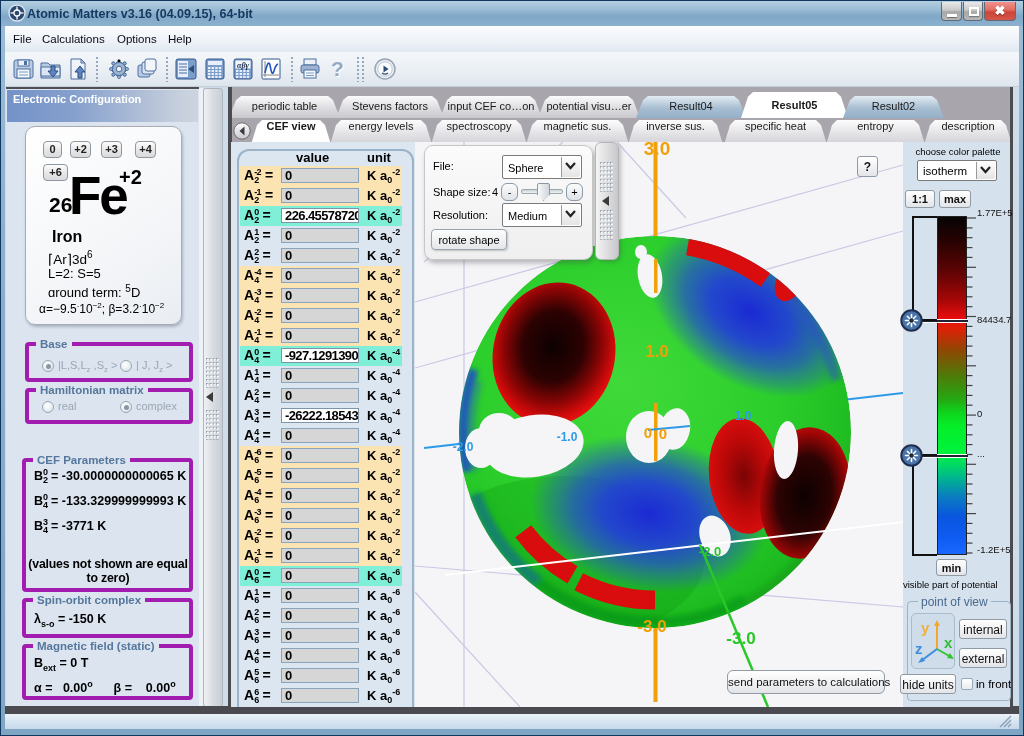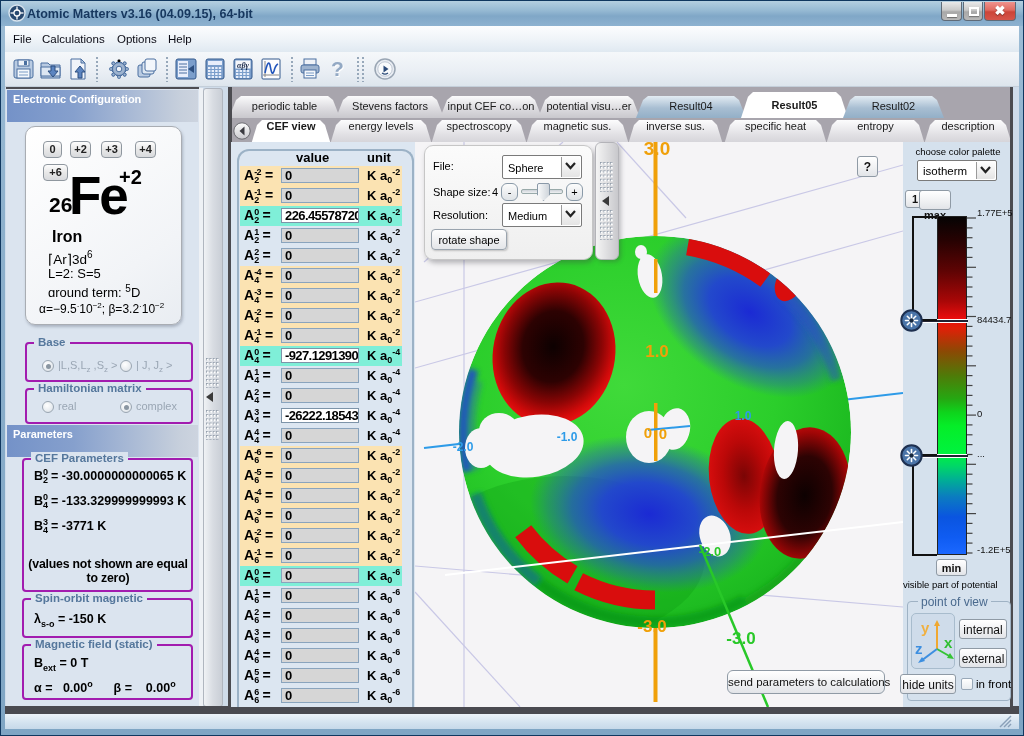--- a/index.html
+++ b/index.html
@@ -34,21 +34,21 @@
 #leftpanel { left:6px; top:87px; width:193px; height:620px; background:#dbe4ef;
   border-top:2px solid #4d4d52; }
 .hdrbar { left:7px; width:191px; height:32px;
   background:linear-gradient(90deg,#7492c8 0%,#86a0cd 35%,#c6cfdc 90%,#cdd4df 100%);
   color:#fff; font-weight:bold; font-size:11px; padding:3px 0 0 6px; }
 #elembox { left:25px; top:126px; width:157px; height:199px; background:linear-gradient(145deg,#ffffff 0%,#f2f4f7 70%,#e9edf2 100%);
   border:1px solid #a9adb3; border-radius:10px; box-shadow:1px 2px 3px rgba(80,90,110,0.35); }
 .chgbtn { top:15px; height:17px; border:1px solid #8f979f; border-radius:4px;
   background:linear-gradient(180deg,#fdfdfd 0%,#e8e8e8 50%,#d8dadd 100%);
   font-size:11px; font-weight:bold; color:#222; text-align:center; padding-top:1px; }
-.groupbox { border:2px solid #a21caf; border-radius:4px; background:transparent; }
+.groupbox { border:4px solid #a21caf; border-radius:4px; background:transparent; }
 .grouplabel { position:absolute; top:-8px; left:7px; background:#dbe4ef; padding:0 4px; color:#55779c; font-size:11.5px; font-weight:bold; }
 .radio { width:12px; height:12px; border-radius:50%; border:1px solid #9aa6b2; background:radial-gradient(circle at 40% 35%, #ffffff 0%, #e8ecf0 60%, #d0d6dc 100%); }
 .radio.sel::after { content:""; position:absolute; left:3px; top:3px; width:5px; height:5px; border-radius:50%; background:#8a96a2; }
 .radiolabel { font-size:11px; color:#9aa6b4; }
 .parline { font-size:12.5px; font-weight:bold; color:#000; }
 
 .st { display:inline-block; vertical-align:-3px; line-height:0; }
 .st i { display:block; font-style:normal; font-weight:bold; font-size:9px; line-height:8px; letter-spacing:-0.5px; }
 
 #split1 { left:203px; top:88px; width:20px; height:619px;
@@ -283,30 +283,29 @@
     <div class="abs radiolabel" style="left:58px;top:359px">|L,S,L<sub style="font-size:8px">z</sub> ,S<sub style="font-size:8px">z</sub> &gt;</div>
     <div class="abs radio" style="left:120px;top:360px"></div>
     <div class="abs radiolabel" style="left:136px;top:359px">| J, J<sub style="font-size:8px">z</sub> &gt;</div>
     <div class="abs groupbox" style="left:25px;top:388px;width:168px;height:36px">
       <span class="grouplabel">Hamiltonian matrix</span>
     </div>
     <div class="abs radio" style="left:42px;top:401px"></div>
     <div class="abs radiolabel" style="left:58px;top:400px">real</div>
     <div class="abs radio sel" style="left:120px;top:401px"></div>
     <div class="abs radiolabel" style="left:136px;top:400px">complex</div>
-    <div class="abs hdrbar" style="top:425px">Parameters</div>
     <div class="abs groupbox" style="left:22px;top:458px;width:171px;height:134px">
       <span class="grouplabel">CEF Parameters</span>
     </div>
     <div class="abs parline" style="left:34px;top:468px">B<span class="st"><i>0</i><i>2</i></span> = -30.0000000000065 K</div>
     <div class="abs parline" style="left:34px;top:493px">B<span class="st"><i>0</i><i>4</i></span> = -133.329999999993 K</div>
     <div class="abs parline" style="left:34px;top:518px">B<span class="st"><i>3</i><i>4</i></span> = -3771 K</div>
     <div class="abs parline" style="left:24px;top:557px;width:168px;text-align:center;font-size:12.3px;letter-spacing:-0.2px">(values not shown are equal<br>to zero)</div>
     <div class="abs groupbox" style="left:22px;top:598px;width:171px;height:40px">
-      <span class="grouplabel">Spin-orbit magnetic</span>
+      <span class="grouplabel">Spin-orbit complex</span>
     </div>
     <div class="abs parline" style="left:34px;top:612px">λ<sub style="font-size:9px;font-weight:bold">s-o</sub> = -150 K</div>
     <div class="abs groupbox" style="left:22px;top:644px;width:171px;height:56px">
       <span class="grouplabel">Magnetic field (static)</span>
     </div>
     <div class="abs parline" style="left:34px;top:656px">B<sub style="font-size:9px;font-weight:bold">ext</sub> = 0 T</div>
     <div class="abs parline" style="left:34px;top:679px">α =&nbsp;&nbsp;&nbsp;0.00<sup style="font-size:9px">o</sup>&nbsp;&nbsp;&nbsp;&nbsp;&nbsp;&nbsp;β =&nbsp;&nbsp;&nbsp;&nbsp;0.00<sup style="font-size:9px">o</sup></div>
     <div class="abs" style="left:199px;top:88px;width:4px;height:619px;background:#eef1f5"></div>
     <div id="split1" class="abs"></div>
     <div class="abs gripdots" style="left:206px;top:358px"></div>
@@ -568,21 +567,21 @@
     <div class="abs gripdots" style="left:600px;top:162px"></div>
     <div class="abs gripdots" style="left:600px;top:210px"></div>
     <div class="abs" style="left:602px;top:196px;width:0;height:0;border-top:5px solid transparent;border-bottom:5px solid transparent;border-right:7px solid #3a3a3a"></div>
     <div class="abs rbtn" style="left:857px;top:156px;width:21px;height:21px;padding-top:3px;font-size:12px">?</div>
     <div id="rightpanel" class="abs"></div>
     <div class="abs" style="left:906px;top:146px;width:104px;text-align:center;font-size:9.5px">choose color palette</div>
     <div class="abs dropdown" style="left:917px;top:160px;width:80px;height:21px;font-size:11.5px;padding-top:4px">isotherm<div class="ddbtn" style="height:17px"><svg width="17" height="16" viewBox="0 0 17 16">
           <path d="M4 5 l4.5 5 4.5 -5" fill="none" stroke="#222" stroke-width="2.2"></path>
         </svg></div></div>
     <div class="abs rbtn" style="left:905px;top:190px;width:30px;height:18px;padding-top:2px">1:1</div>
-    <div class="abs rbtn" style="left:919px;top:190px;width:32px;height:18px;padding-top:18px">max</div>
+    <div class="abs rbtn" style="left:939px;top:190px;width:32px;height:18px;padding-top:2px">max</div>
     <div class="abs" style="left:937px;top:216px;width:30px;height:339px;border:1px solid #222;background:linear-gradient(180deg,#060404 0%,#270202 7%,#5e0404 16%,#a90707 25%,#e80d0d 30%,#e02008 33%,#8a4a04 40%,#4f7a08 47%,#25a812 54%,#0ed41c 58%,#05ee28 62%,#00f33e 70%,#00d668 74%,#00af95 78%,#0b7cc0 83%,#0a55e0 89%,#0f5cf2 95%,#1b68ff 100%)"></div>
     <div class="abs" style="left:922px;top:318.5px;width:46px;height:4px;background:#fff"></div>
     <div class="abs" style="left:922px;top:320px;width:46px;height:1.5px;background:#223"></div>
     <div class="abs" style="left:922px;top:453.5px;width:46px;height:4px;background:#fff"></div>
     <div class="abs" style="left:922px;top:455px;width:46px;height:1.5px;background:#223"></div>
     <svg class="abs" style="left:908px;top:214px" width="30" height="345" viewBox="0 0 30 345">
       <path d="M29 3 L5 3 L5 106 L29 106" fill="none" stroke="#111" stroke-width="2"></path>
       <path d="M29 241 L5 241 L5 341 L29 341" fill="none" stroke="#111" stroke-width="2"></path>
     </svg>
     <svg class="abs" style="left:967px;top:216px" width="43" height="340" viewBox="0 0 43 340">

